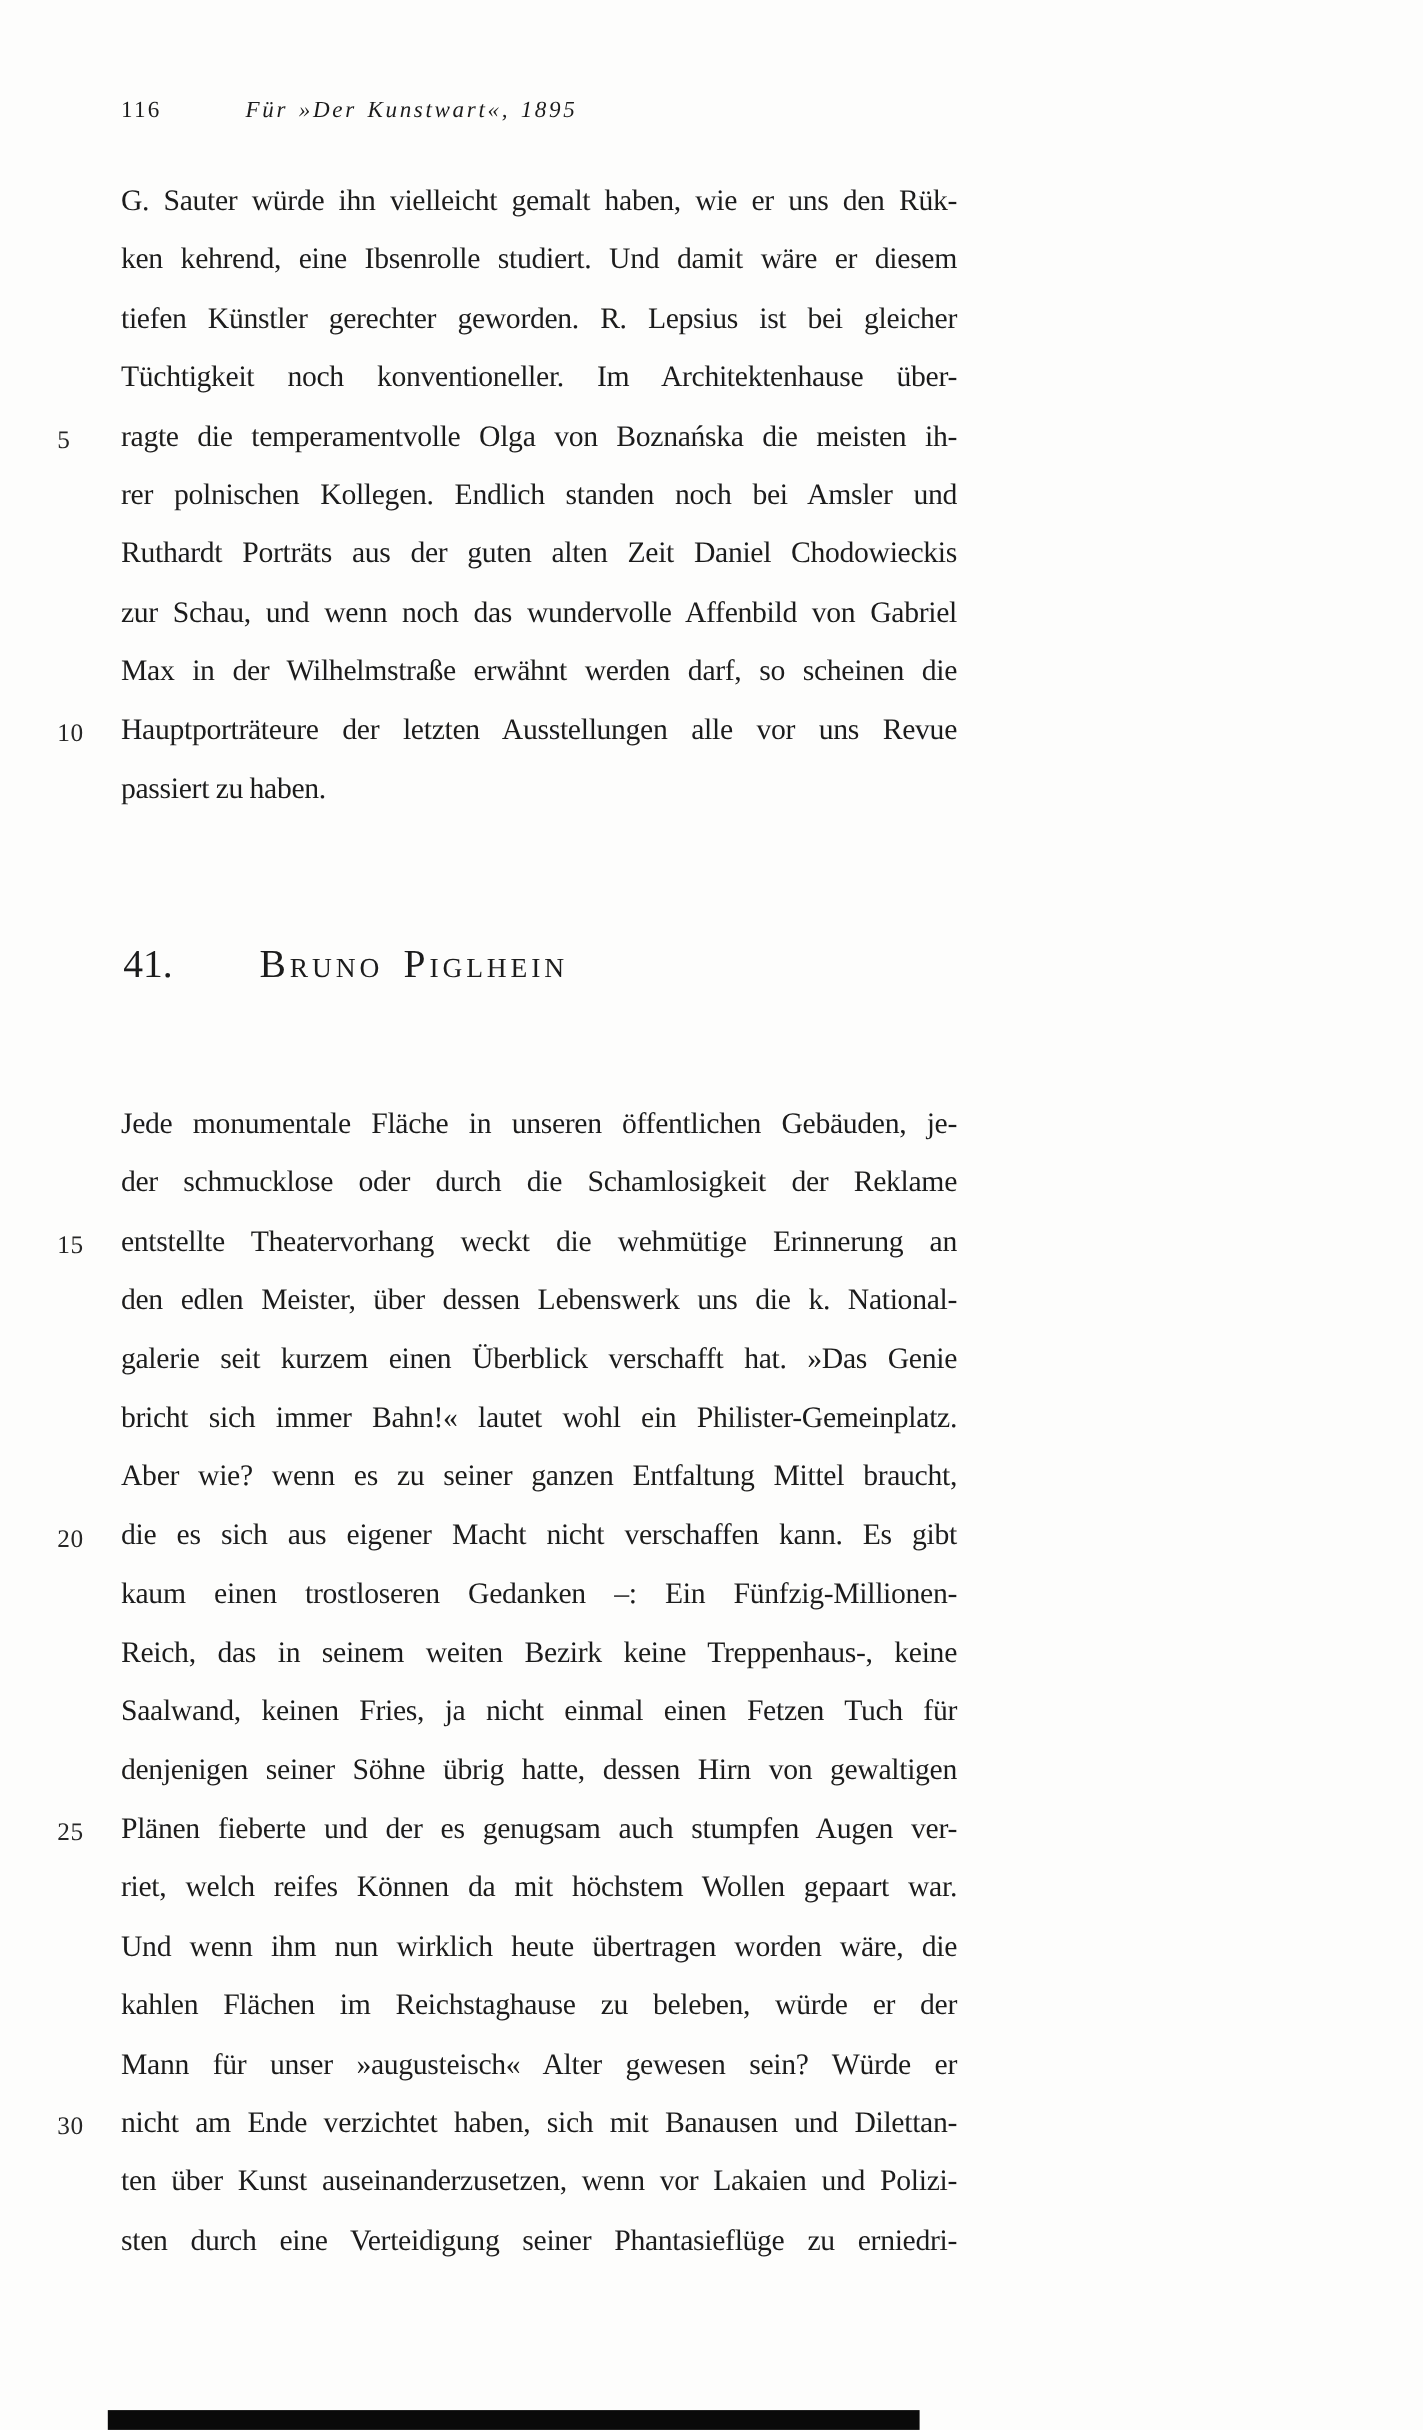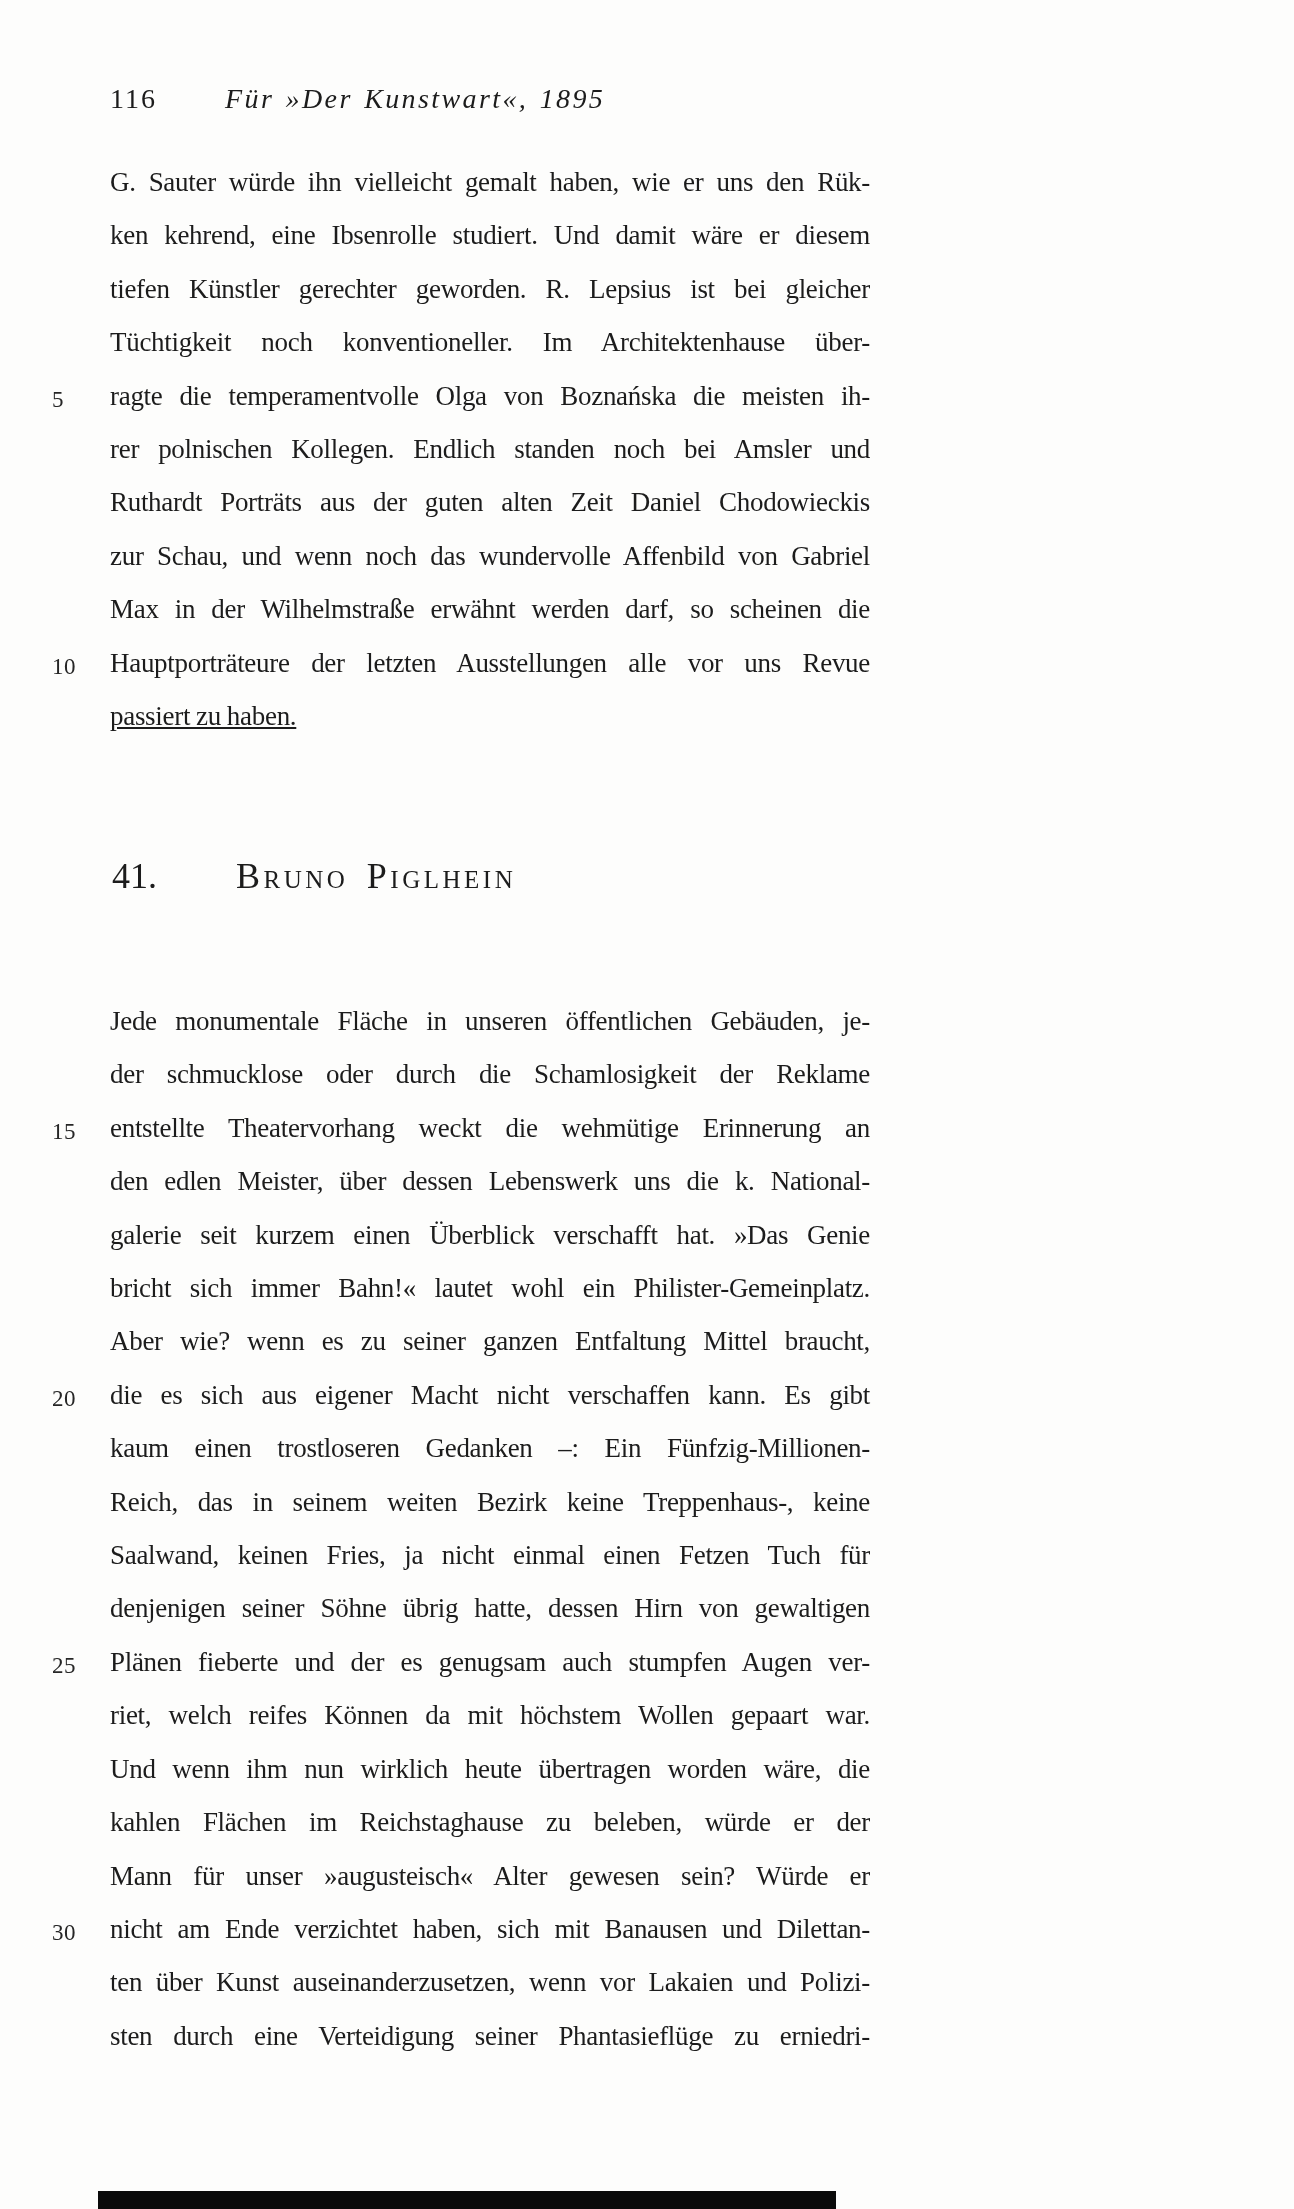--- a/index.html
+++ b/index.html
@@ -15,21 +15,21 @@
   .page {
     position: absolute;
     inset: 0;
   }
   
   .page-header {
     position: absolute;
     left: 110px;
     top: 82px;
     width: 760px;
-    font-size: 28px;
+    font-size: 21px;
     line-height: 34px;
     white-space: nowrap;
   }
   .page-number {
     display: inline-block;
     min-width: 64px;
     letter-spacing: 2px;
   }
   .running-title {
     display: inline-block;
@@ -51,21 +51,20 @@
   .para1 { top: 156px; }
   .para2 { top: 995px; }
   .line {
     position: relative;
     text-align: justify;
     text-align-last: justify;
   }
   .line.flush {
     text-align: left;
     text-align-last: left;
-    text-decoration: underline;
   }
   .lineno {
     position: absolute;
     left: -58px;
     top: 3px;
     width: 40px;
     text-align: right;
     font-size: 23px;
     letter-spacing: 0.5px;
     color: #262626;

